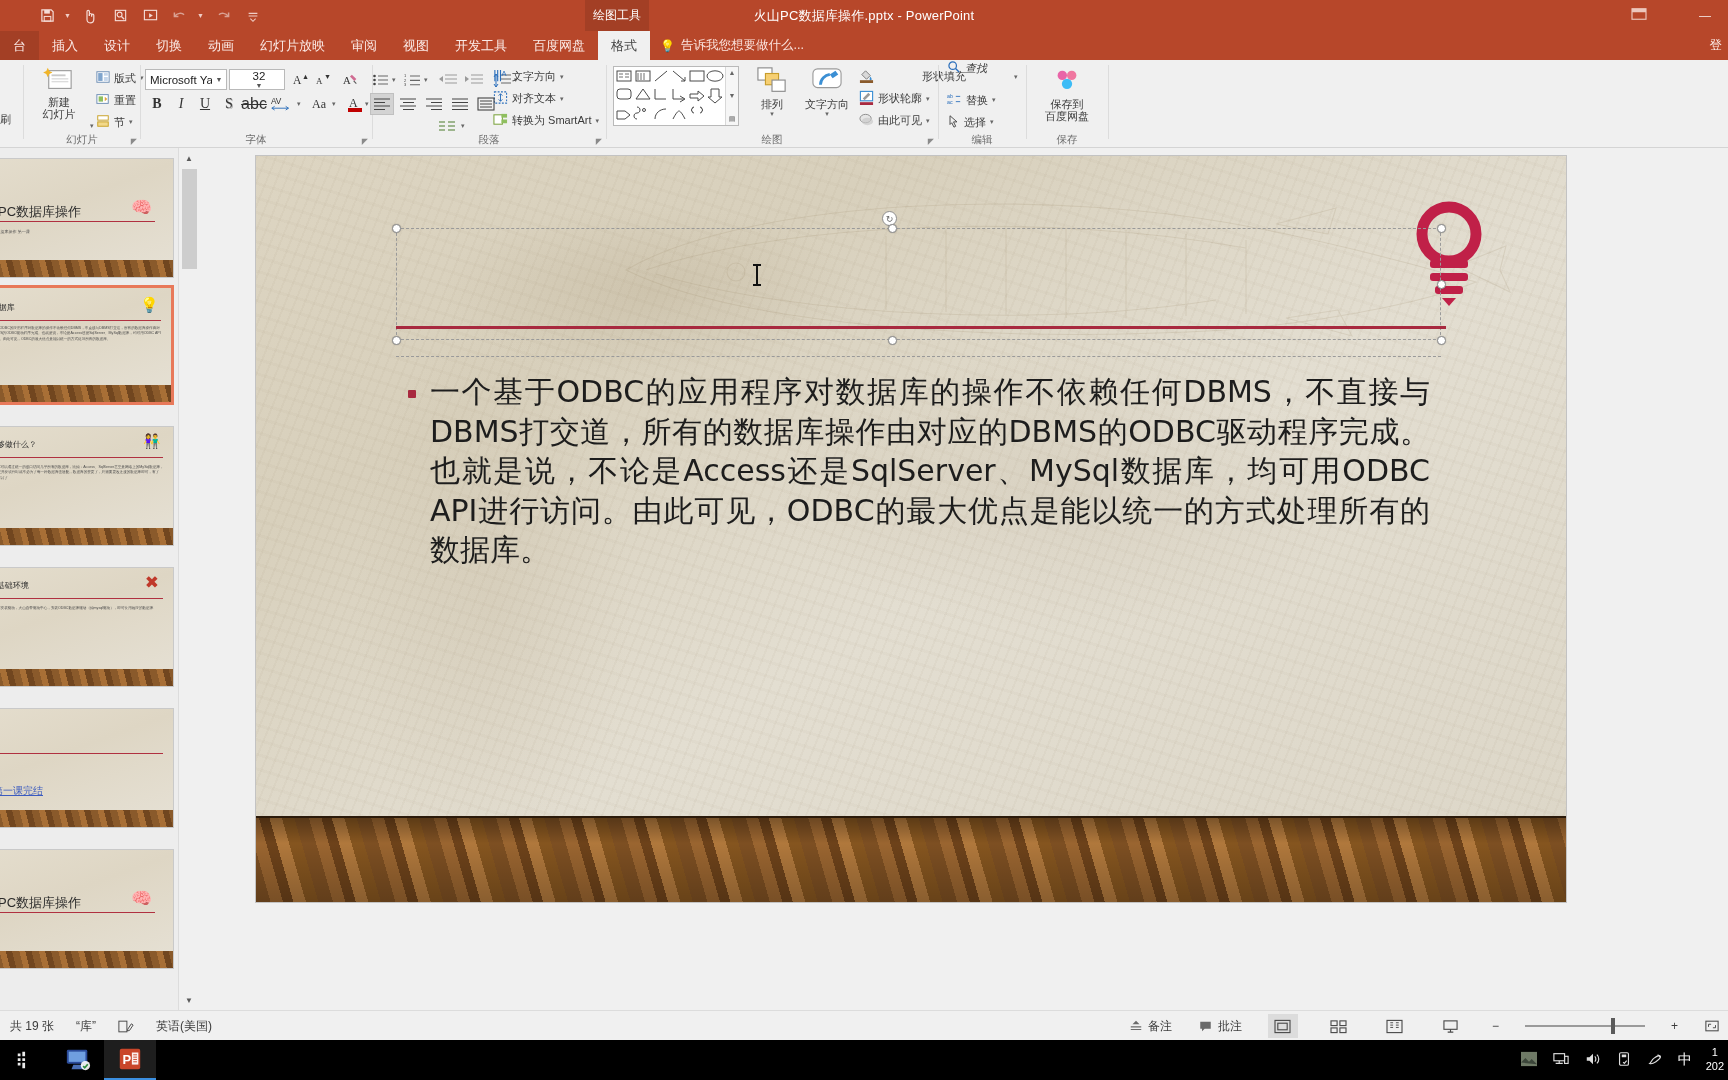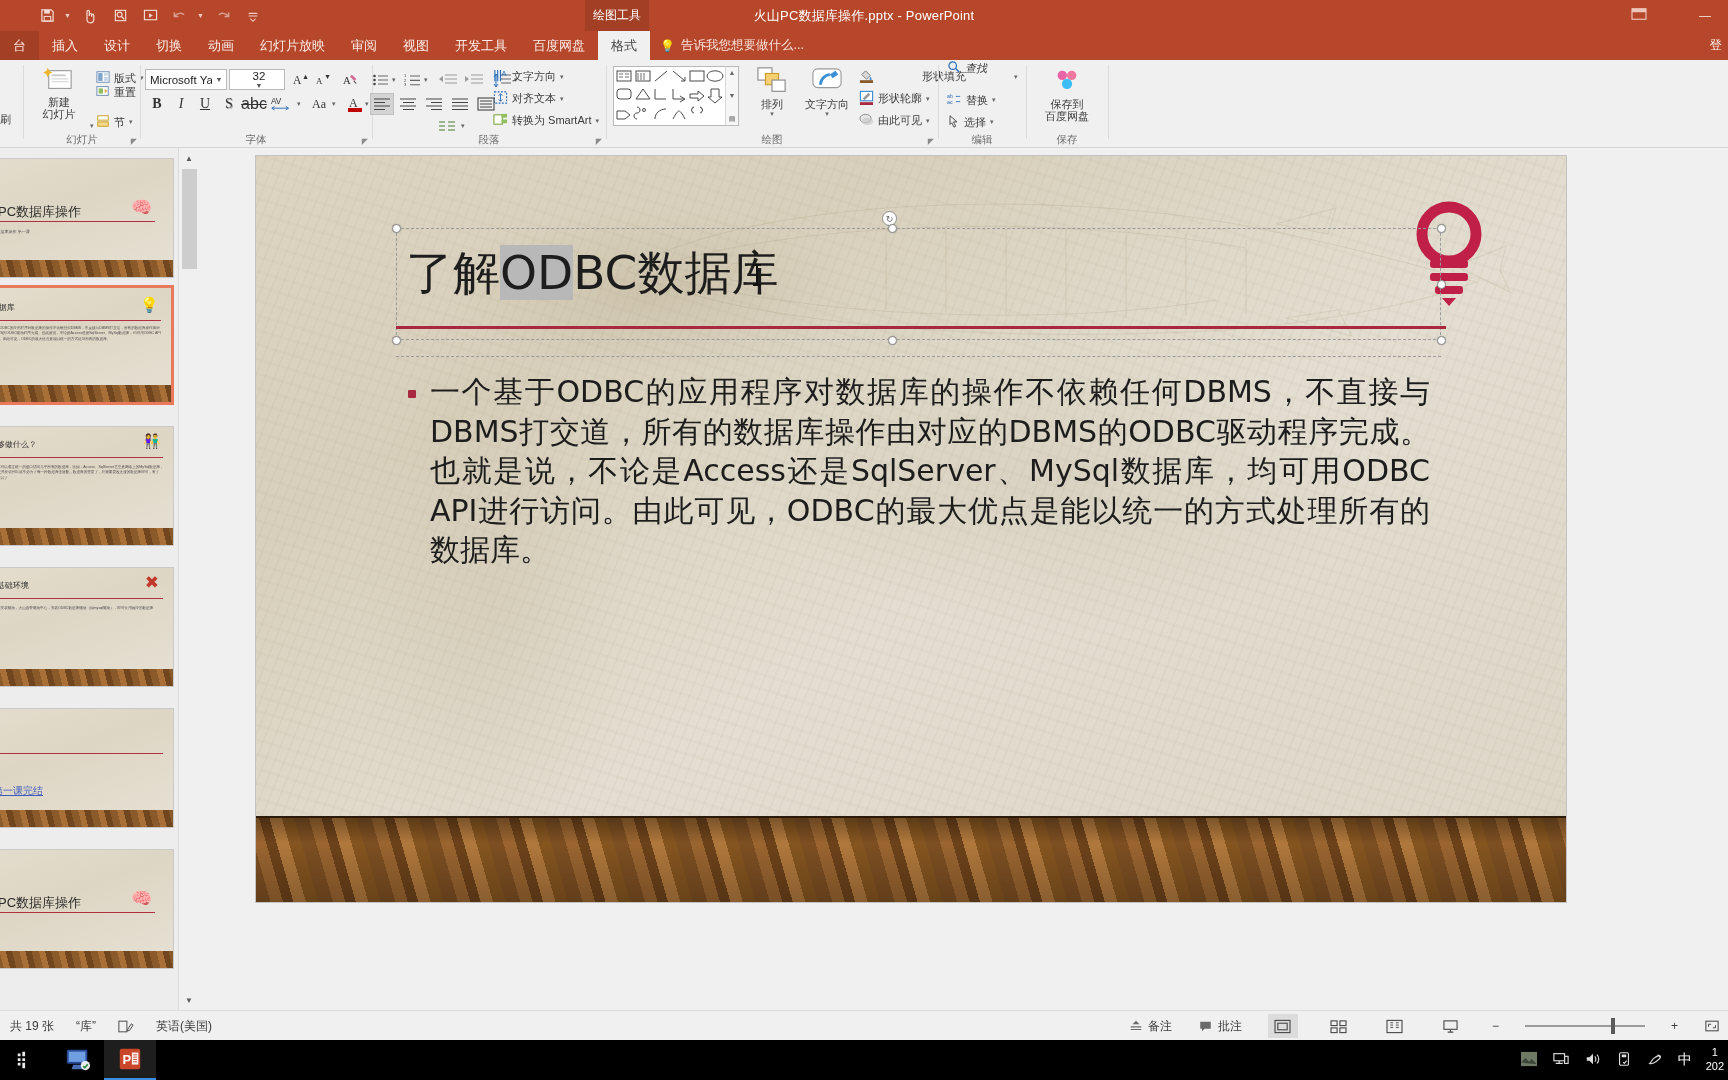--- a/index.html
+++ b/index.html
@@ -341,21 +341,21 @@
         <svg width="14" height="14" viewBox="0 0 16 16">
             <rect x="1" y="2" width="14" height="12" fill="#fff" stroke="#6f8fb5" stroke-width="1.1"></rect>
             <rect x="2.5" y="3.5" width="5" height="9" fill="#7fa4cc"></rect>
             <rect x="9" y="3.5" width="4.5" height="3" fill="#c5d6ea"></rect>
             <rect x="9" y="8" width="4.5" height="4.5" fill="#c5d6ea"></rect>
           </svg>
       </span>
       <span>版式</span>
       <span class="caret">▾</span>
     </div>
-    <div class="smallrow" style="left:72px; top:24px;">
+    <div class="smallrow" style="left:72px; top:32px;">
       <span class="ico">
         <svg width="14" height="14" viewBox="0 0 16 16">
             <rect x="1" y="3" width="13" height="10" fill="#fff" stroke="#6f8fb5" stroke-width="1.1"></rect>
             <path d="M3 5h5v6H3z" fill="#8fbf5f"></path>
             <path d="M10 5.5l3 2.5-3 2.5z" fill="#e0a33c"></path>
           </svg>
       </span>
       <span>重置</span>
     </div>
     <div class="smallrow" style="left:72px; top:54px;">
@@ -779,21 +779,20 @@
       <svg class="bulbicon" width="90" height="108" viewBox="0 0 90 108">
         <circle cx="45" cy="36" r="27" fill="none" stroke="#c02048" stroke-width="11"></circle>
         <rect x="26" y="62" width="38" height="8" rx="3" fill="#c02048"></rect>
         <rect x="26" y="75" width="38" height="8" rx="3" fill="#c02048"></rect>
         <rect x="31" y="88" width="28" height="8" rx="3" fill="#c02048"></rect>
         <path d="M38 100h14l-7 8z" fill="#c02048"></path>
       </svg>
 
       <div class="title-ph">
         <div class="dashborder"></div>
-        <div class="slidetitle"><span>了解</span><span class="sel">OD</span><span>BC数据库</span></div>
       </div>
       <div class="rothandle" style="left:626px; top:55px;">↻</div>
       <div class="handle" style="left:136px; top:68px;"></div>
       <div class="handle" style="left:632px; top:68px;"></div>
       <div class="handle" style="left:1181px; top:68px;"></div>
       <div class="handle" style="left:136px; top:180px;"></div>
       <div class="handle" style="left:632px; top:180px;"></div>
       <div class="handle" style="left:1181px; top:180px;"></div>
       <div class="handle" style="left:1181px; top:124px;"></div>
 

